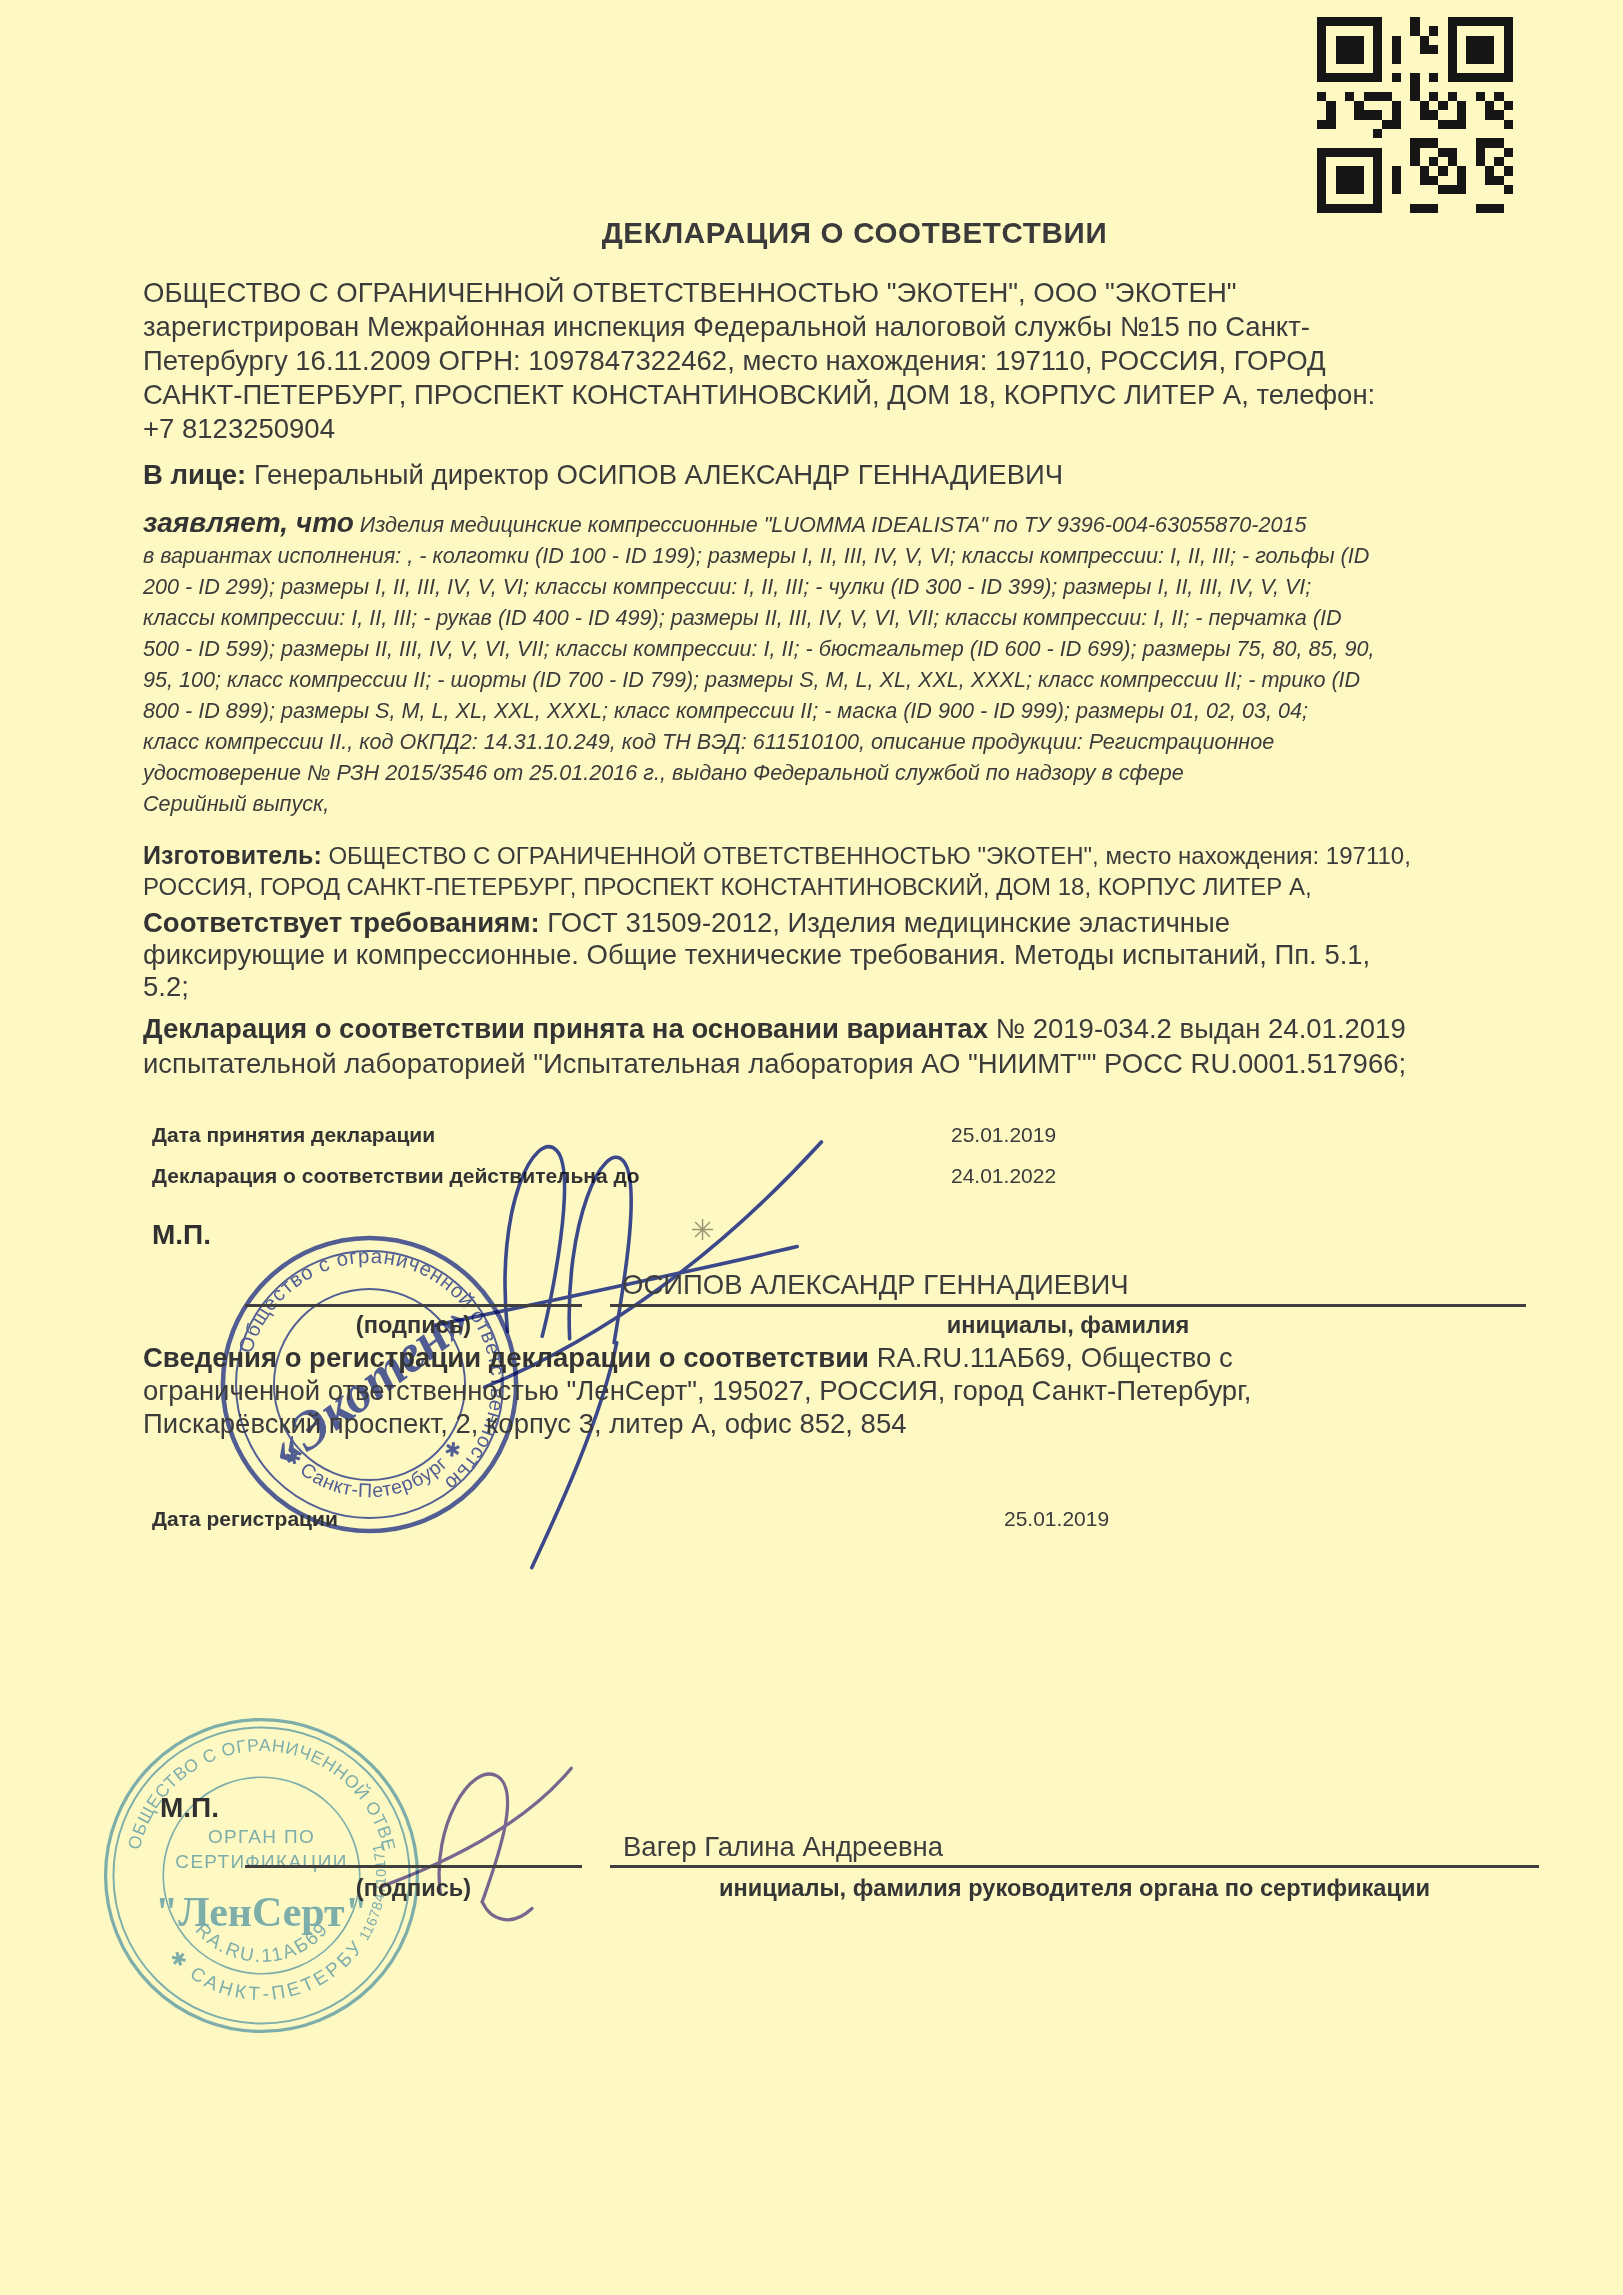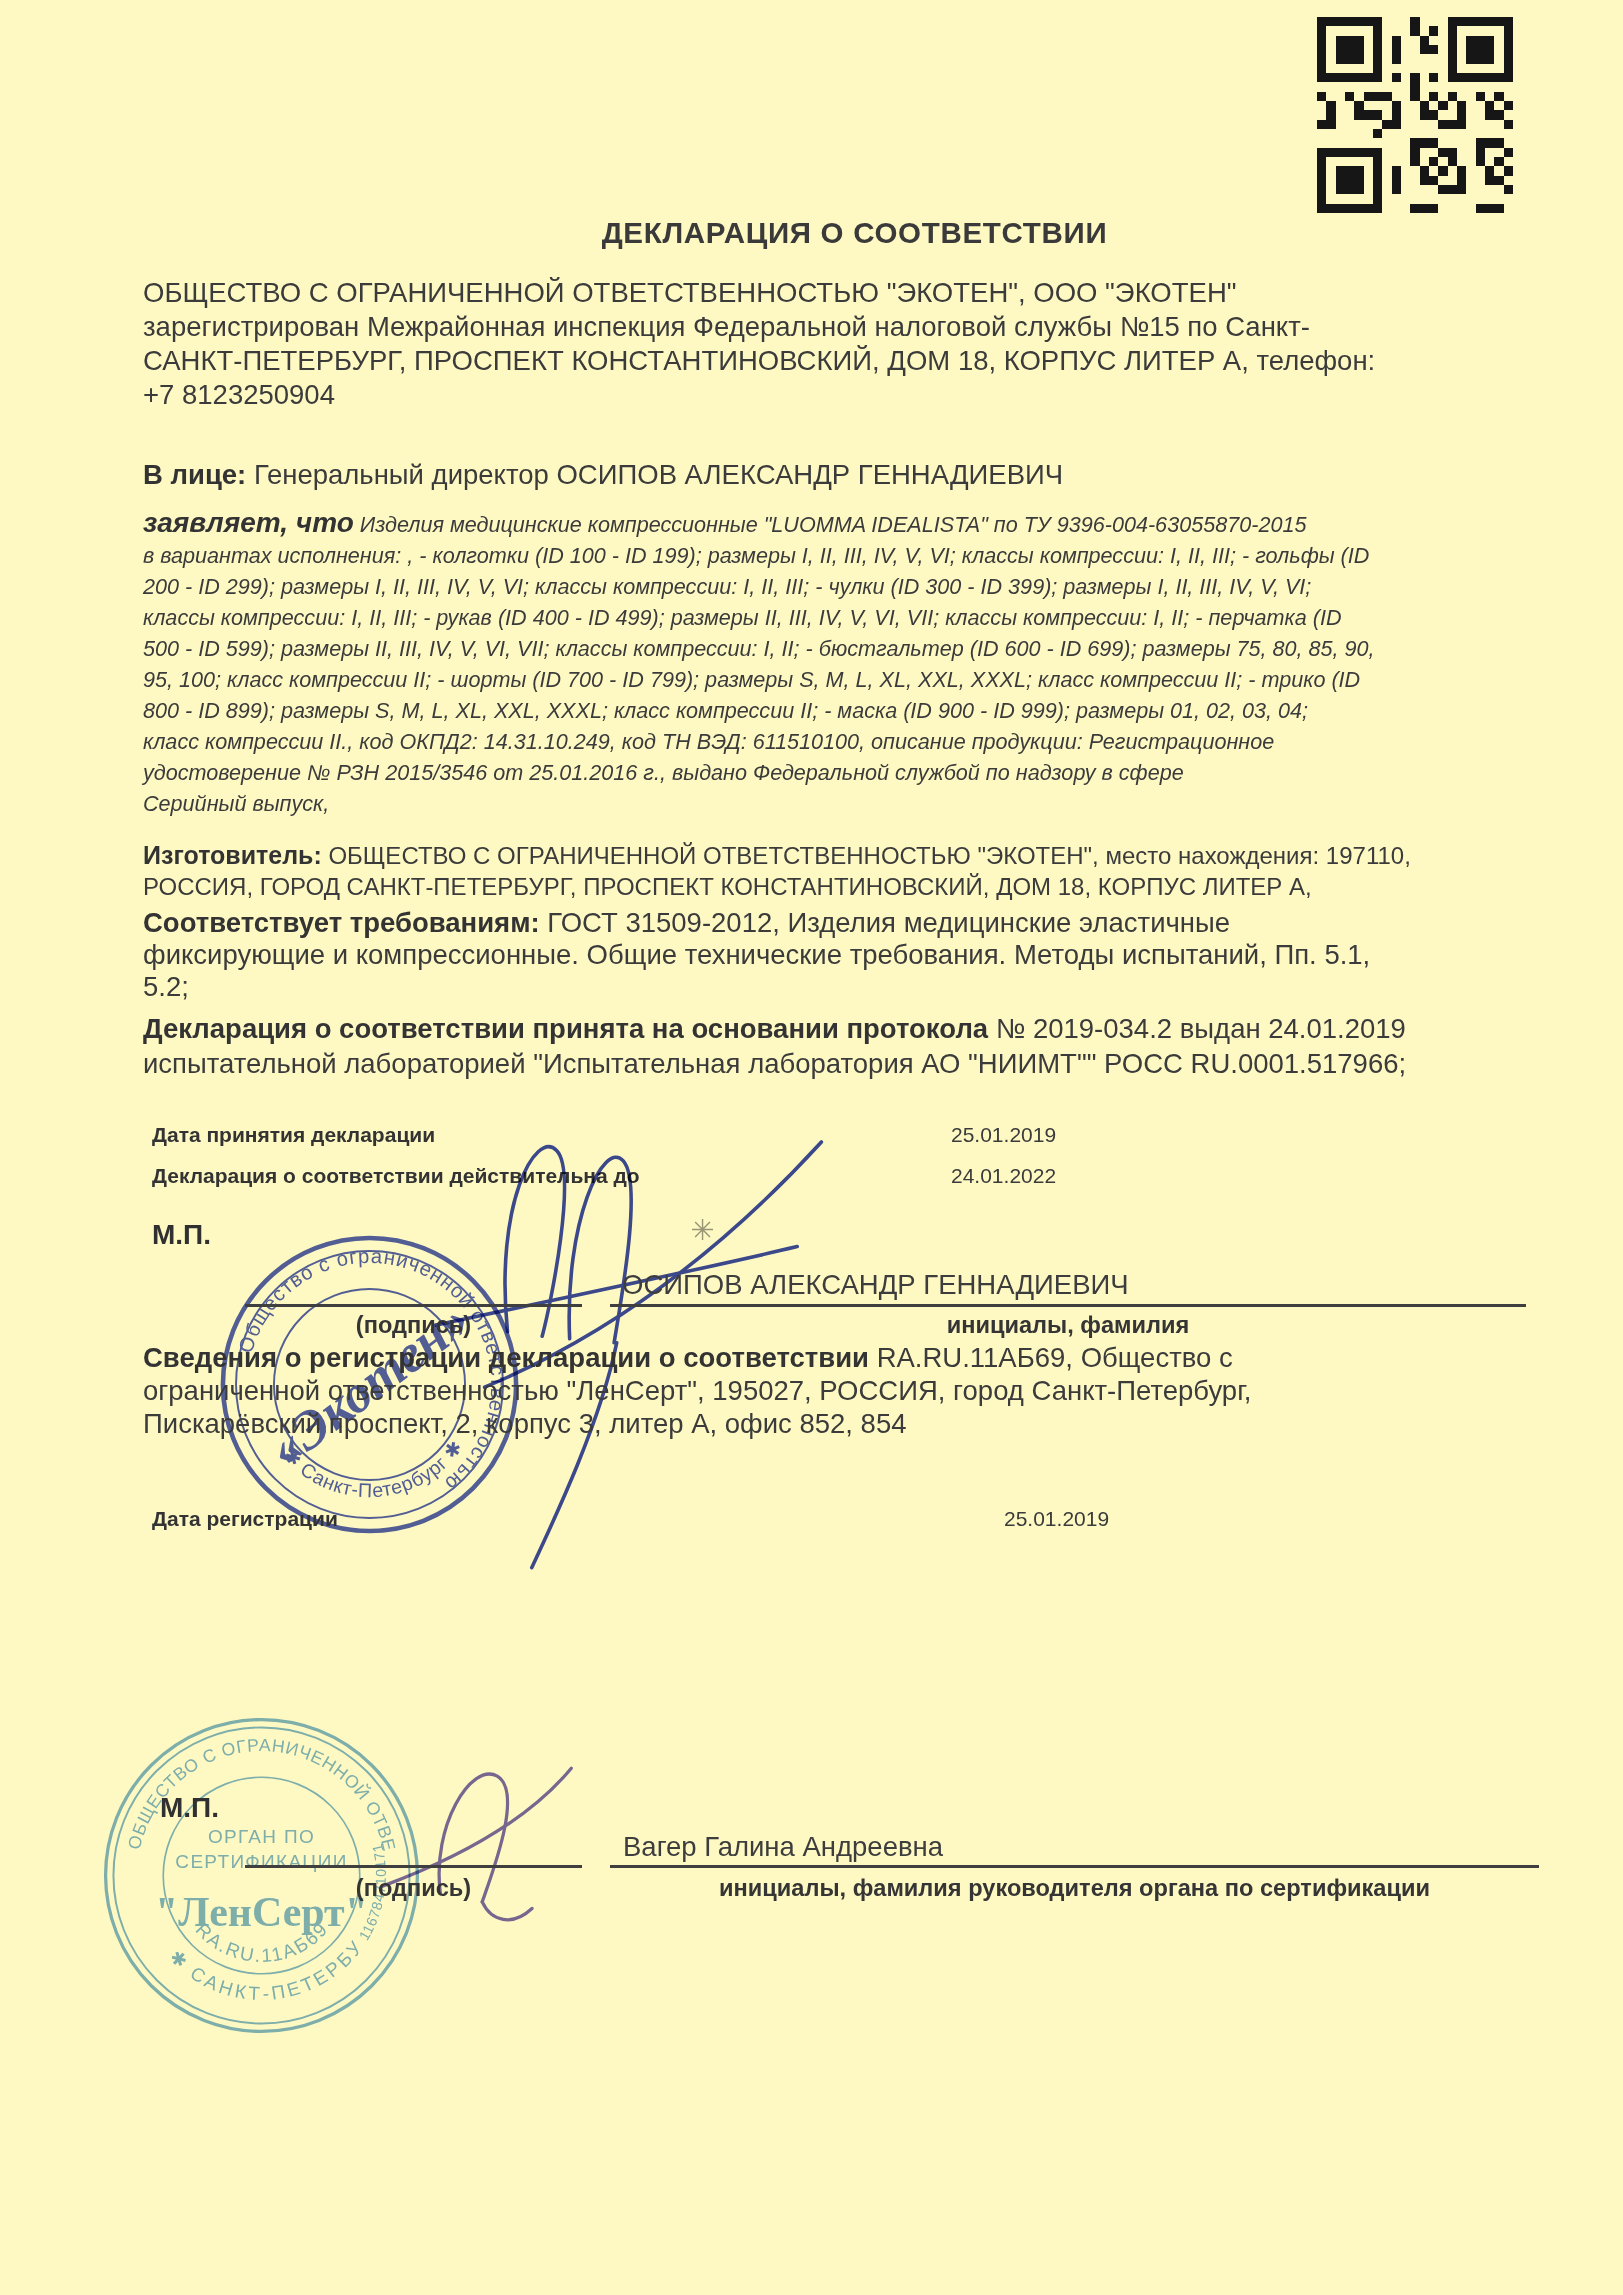--- a/index.html
+++ b/index.html
@@ -249,20 +249,21 @@
         <rect x="18" y="20" width="1" height="1"></rect>
         <rect x="19" y="20" width="1" height="1"></rect>
       </g>
   </svg>
 
   <div class="abs title">ДЕКЛАРАЦИЯ О СООТВЕТСТВИИ</div>
 
   <div class="abs para1">
     <div class="line">ОБЩЕСТВО С ОГРАНИЧЕННОЙ ОТВЕТСТВЕННОСТЬЮ "ЭКОТЕН", ООО "ЭКОТЕН"</div>
     <div class="line">зарегистрирован Межрайонная инспекция Федеральной налоговой службы №15 по Санкт-</div>
+    <div class="line">Петербургу 16.11.2009 ОГРН: 1097847322462, место нахождения: 197110, РОССИЯ, ГОРОД</div>
     <div class="line">САНКТ-ПЕТЕРБУРГ, ПРОСПЕКТ КОНСТАНТИНОВСКИЙ, ДОМ 18, КОРПУС ЛИТЕР А, телефон:</div>
     <div class="line">+7 8123250904</div>
   </div>
 
   <div class="abs inperson nowrap">
     <span class="b">В лице:</span>
     <span>Генеральный директор ОСИПОВ АЛЕКСАНДР ГЕННАДИЕВИЧ</span>
   </div>
 
   <div class="abs declares">
@@ -293,21 +294,21 @@
     <div class="line">
       <span class="b">Соответствует требованиям:</span>
       <span>ГОСТ 31509-2012, Изделия медицинские эластичные</span>
     </div>
     <div class="line">фиксирующие и компрессионные. Общие технические требования. Методы испытаний, Пп. 5.1,</div>
     <div class="line">5.2;</div>
   </div>
 
   <div class="abs basis">
     <div class="line">
-      <span class="b">Декларация о соответствии принята на основании протокола</span>
+      <span class="b">Декларация о соответствии принята на основании вариантах</span>
       <span>№ 2019-034.2 выдан 24.01.2019</span>
     </div>
     <div class="line">испытательной лабораторией "Испытательная лаборатория АО "НИИМТ"" РОСС RU.0001.517966;</div>
   </div>
 
   <div class="row" style="top:1123px;">
     <span class="b">Дата принятия декларации</span>
     <span class="value val-col1">25.01.2019</span>
   </div>
   <div class="row" style="top:1164px;">

